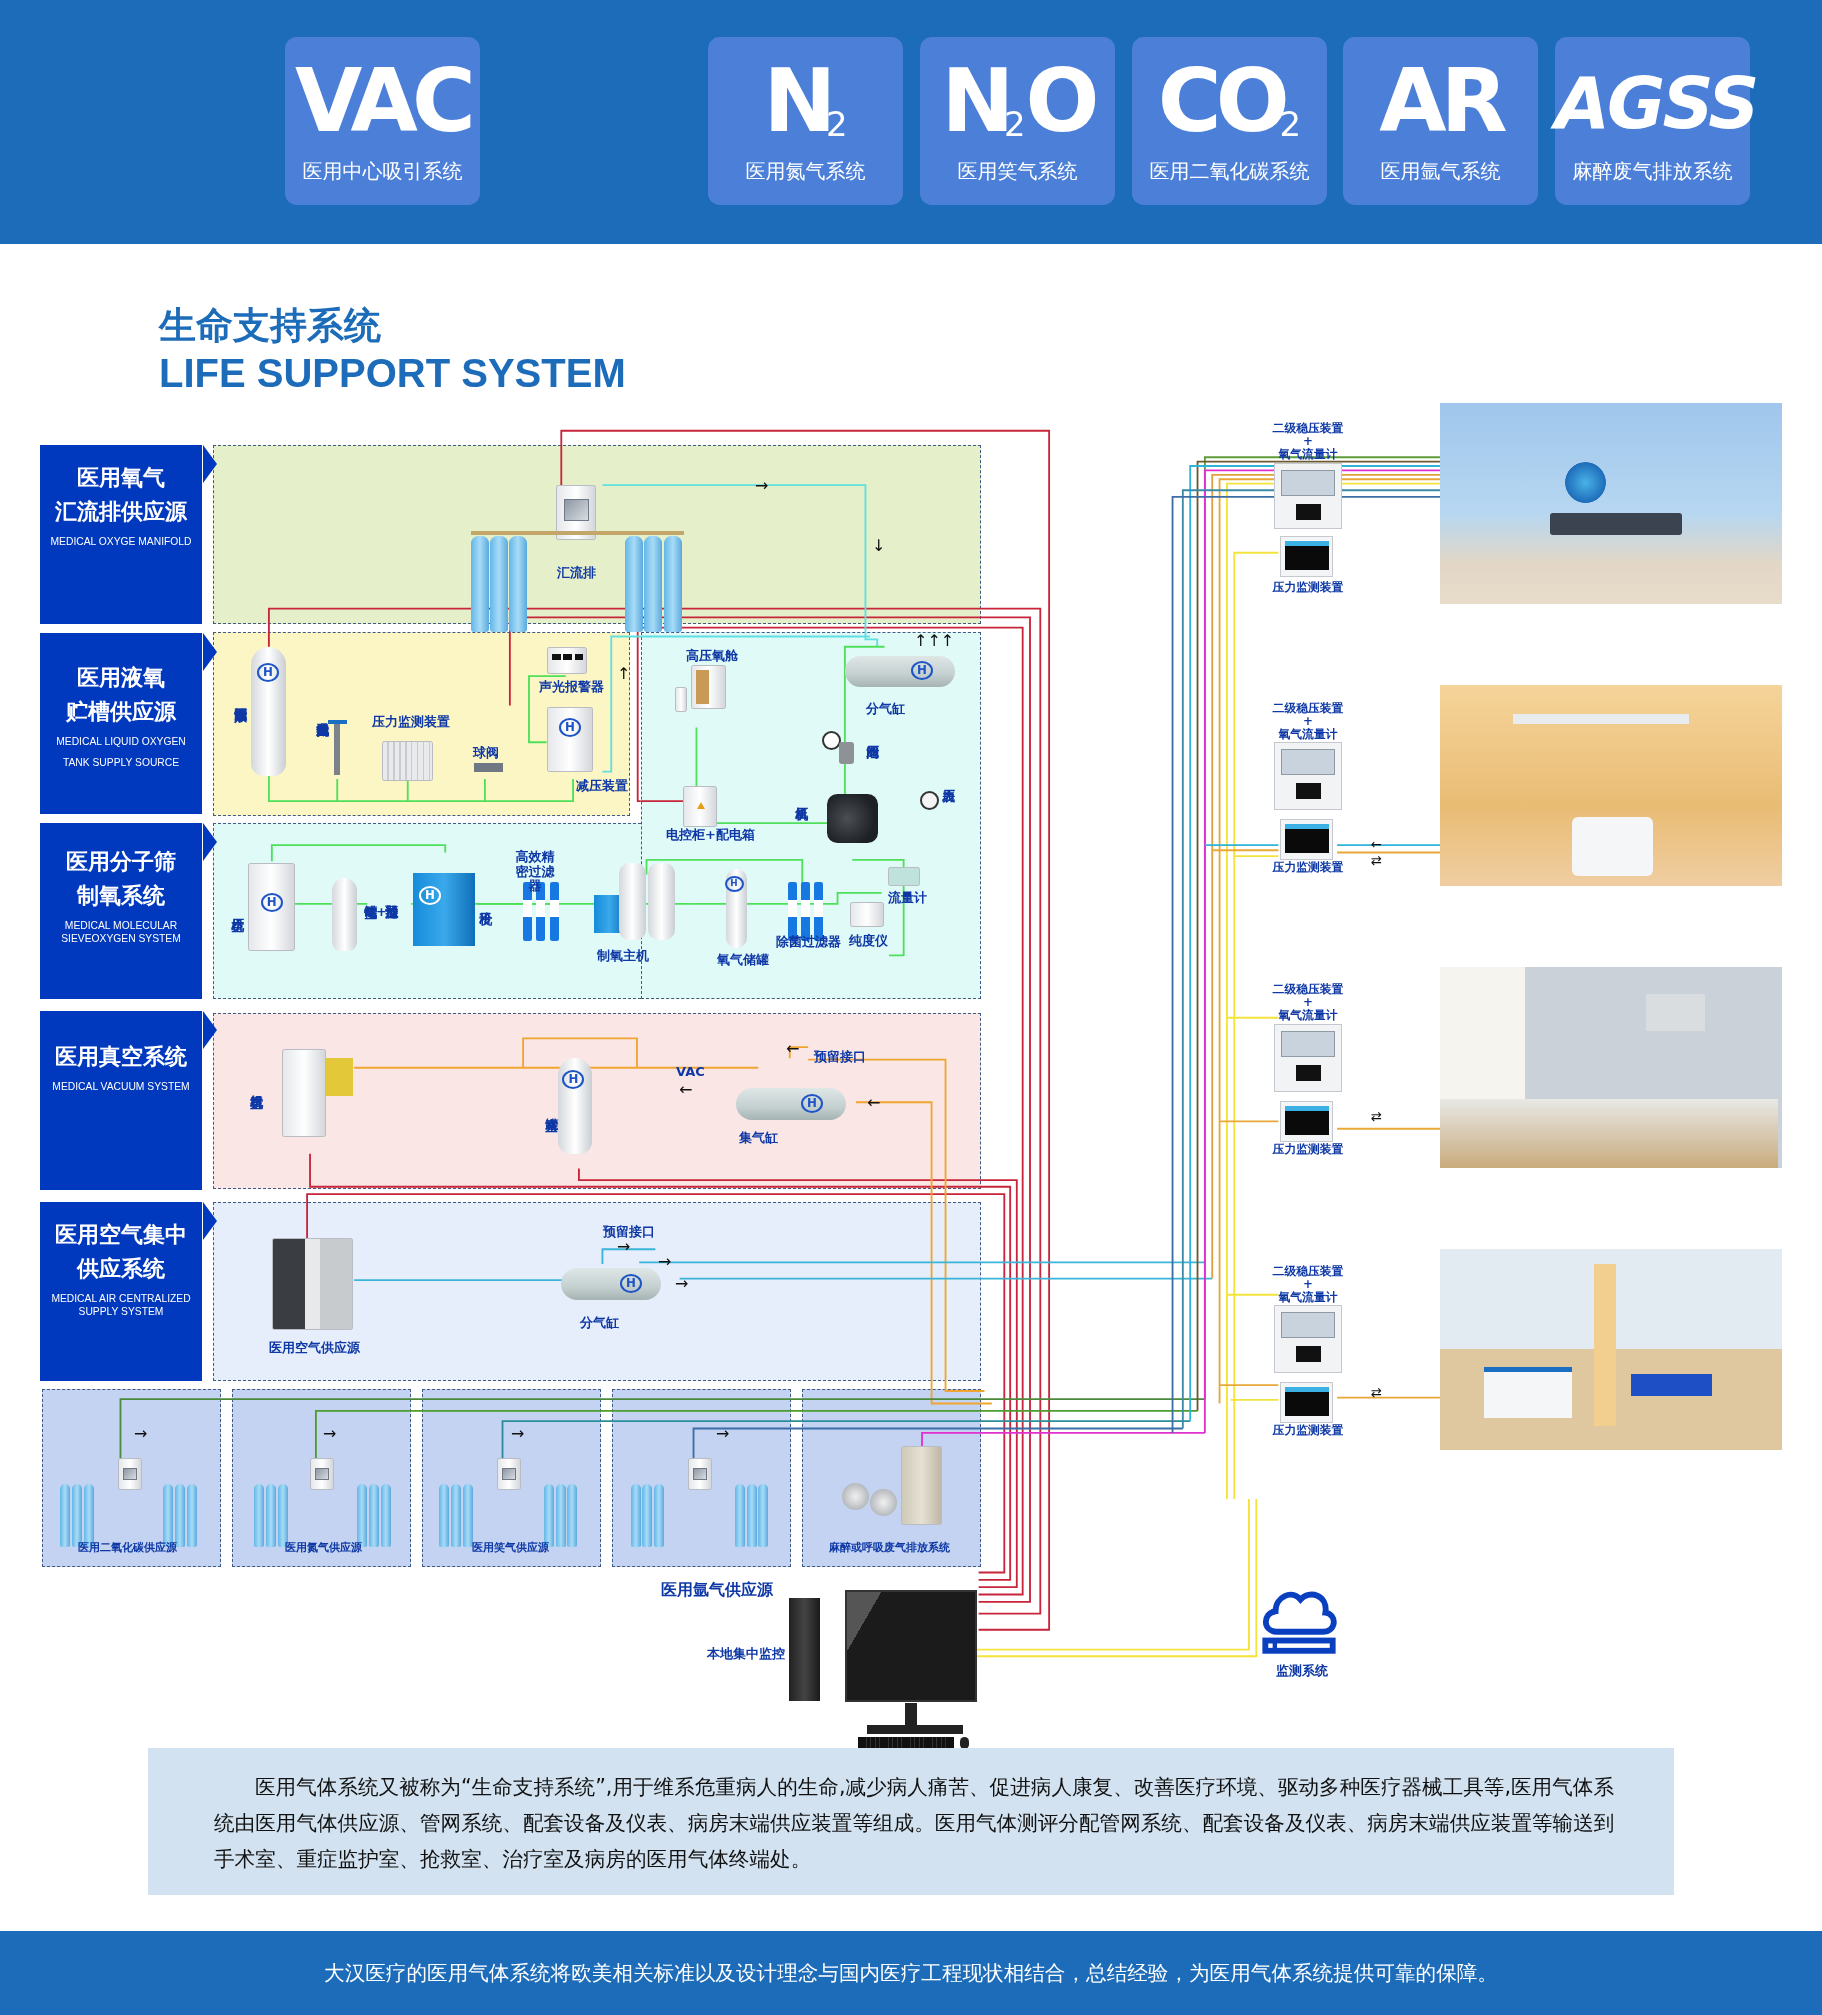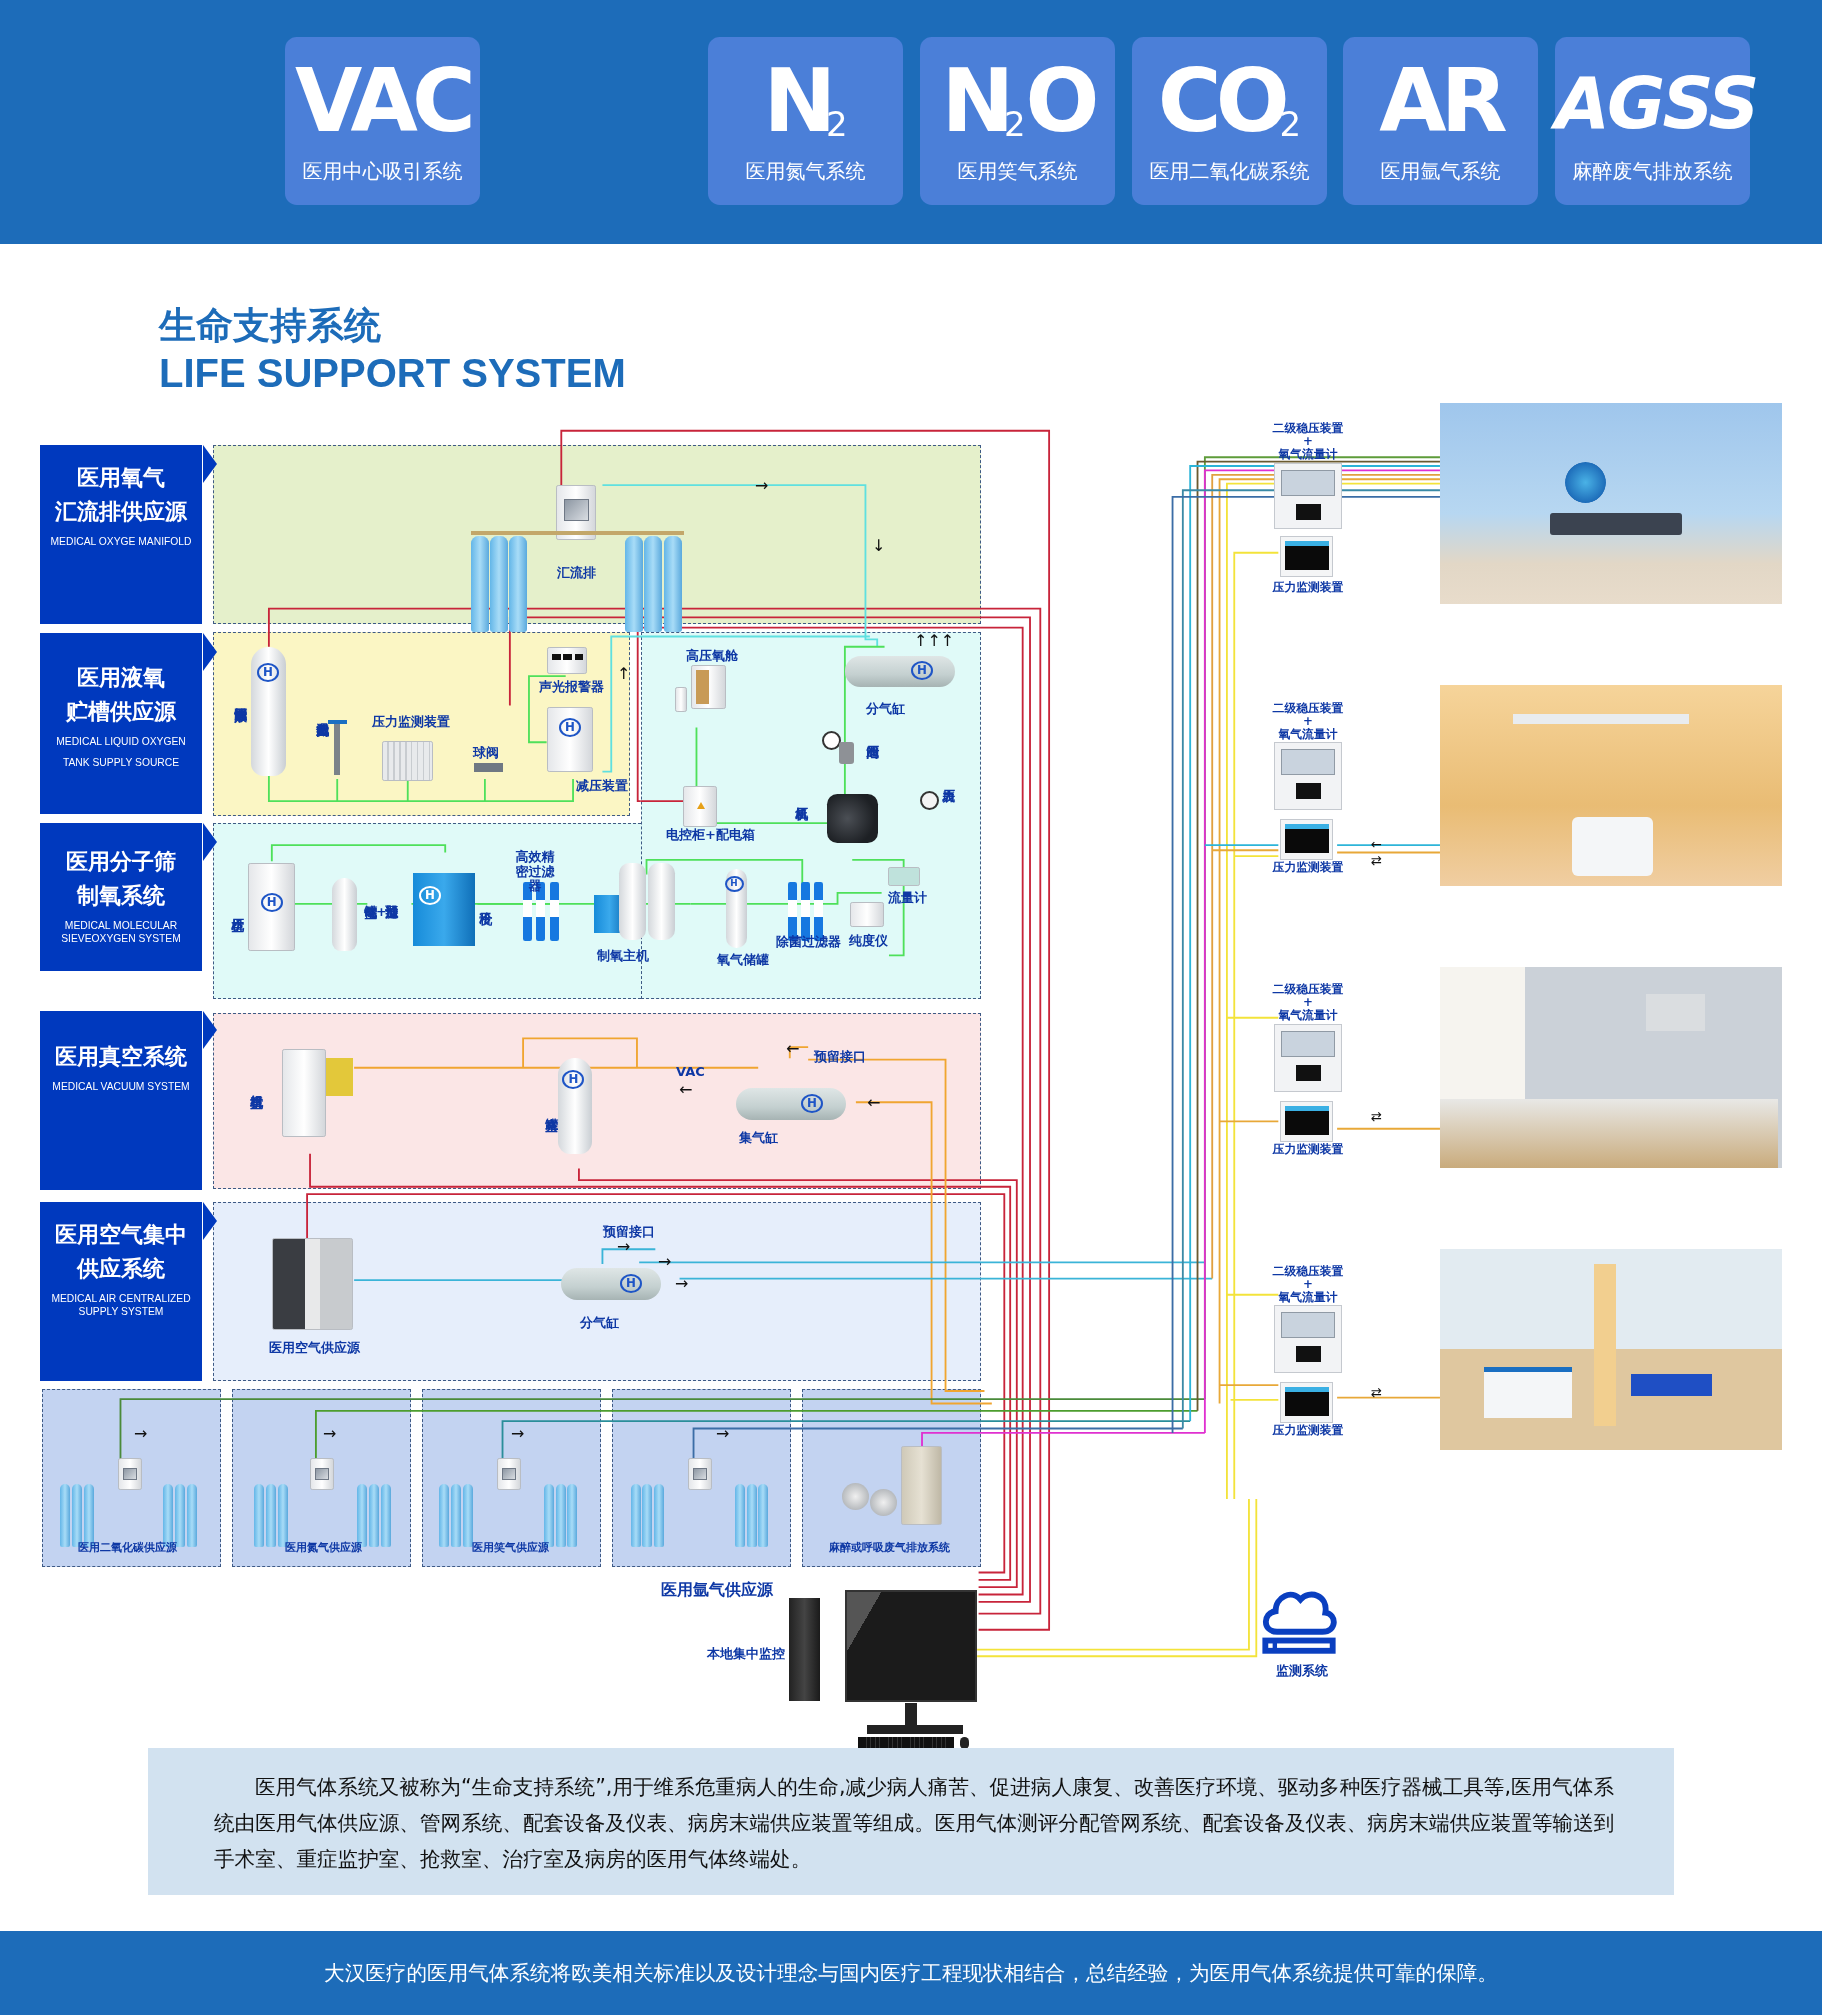--- a/index.html
+++ b/index.html
@@ -116,21 +116,21 @@
   <div class="tab-cn">医用氧气</div>
   <div class="tab-cn">汇流排供应源</div>
   <div class="tab-en">MEDICAL OXYGE MANIFOLD</div>
 </div>
 <div class="section-tab" style="top:633px;height:181px;padding-top:28px">
   <div class="tab-cn">医用液氧</div>
   <div class="tab-cn">贮槽供应源</div>
   <div class="tab-en">MEDICAL LIQUID OXYGEN</div>
   <div class="tab-en" style="margin-top:8px">TANK SUPPLY SOURCE</div>
 </div>
-<div class="section-tab" style="top:823px;height:148px;padding-top:22px">
+<div class="section-tab" style="top:823px;height:176px;padding-top:22px">
   <div class="tab-cn">医用分子筛</div>
   <div class="tab-cn">制氧系统</div>
   <div class="tab-en">MEDICAL MOLECULAR</div>
   <div class="tab-en" style="margin-top:0">SIEVEOXYGEN SYSTEM</div>
 </div>
 <div class="section-tab" style="top:1011px;height:179px;padding-top:29px">
   <div class="tab-cn">医用真空系统</div>
   <div class="tab-en">MEDICAL VACUUM SYSTEM</div>
 </div>
 <div class="section-tab" style="top:1202px;height:179px;padding-top:16px">

